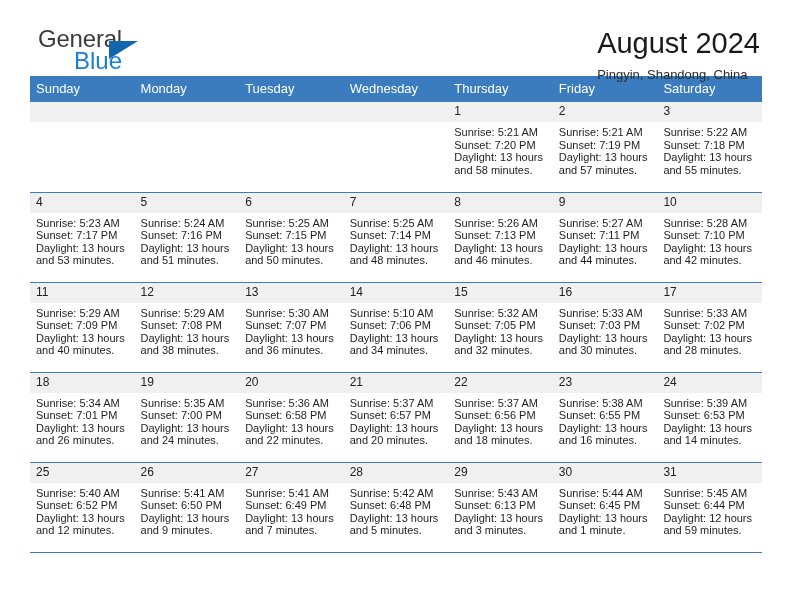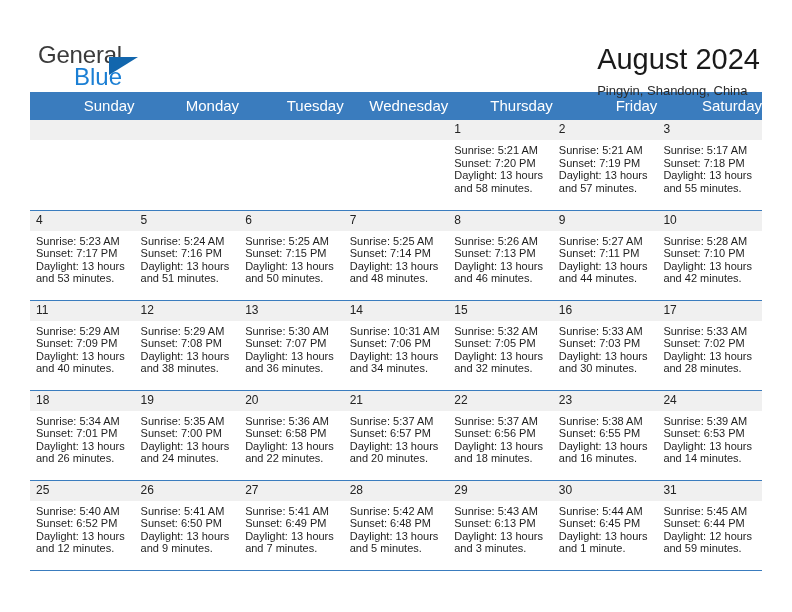--- a/index.html
+++ b/index.html
@@ -13,21 +13,21 @@
     font-family: "Liberation Sans", sans-serif;
     color: #000000;
     overflow: hidden;
   }
 
   .page {
     position: relative;
     width: 792px;
     height: 612px;
     box-sizing: border-box;
-    padding: 16px 30px;
+    padding: 0 30px;
   }
 
   
   .header {
     display: flex;
     align-items: flex-start;
     justify-content: space-between;
     height: 74px;
     padding-top: 26px;
     box-sizing: border-box;
@@ -89,22 +89,22 @@
   .calendar {
     width: 732px;
     border-collapse: collapse;
     table-layout: fixed;
     margin-top: 2px;
   }
   .calendar th {
     background: #3a7cbe;
     color: #ffffff;
     font-weight: normal;
-    font-size: 15px;
-    text-align: right;
+    font-size: 13px;
+    text-align: left;
     padding: 5px 0 6px 6px;
     height: 11px;
     border: none;
   }
   .calendar td {
     vertical-align: top;
     padding: 0;
     border-bottom: 1px solid #3a7cbe;
     border-right: none;
     height: 88px;
@@ -197,21 +197,21 @@
             <div class="daynum">2</div>
             <div class="cell-body">
               <div>Sunrise: 5:21 AM</div>
               <div>Sunset: 7:19 PM</div>
               <div class="daylight">Daylight: 13 hours and 57 minutes.</div>
             </div>
           </td>
           <td>
             <div class="daynum">3</div>
             <div class="cell-body">
-              <div>Sunrise: 5:17 AM</div>
+              <div>Sunrise: 5:22 AM</div>
               <div>Sunset: 7:18 PM</div>
               <div class="daylight">Daylight: 13 hours and 55 minutes.</div>
             </div>
           </td>
         </tr>
         <tr class="week-row">
           <td>
             <div class="daynum">4</div>
             <div class="cell-body">
               <div>Sunrise: 5:23 AM</div>
@@ -289,21 +289,21 @@
             <div class="daynum">13</div>
             <div class="cell-body">
               <div>Sunrise: 5:30 AM</div>
               <div>Sunset: 7:07 PM</div>
               <div class="daylight">Daylight: 13 hours and 36 minutes.</div>
             </div>
           </td>
           <td>
             <div class="daynum">14</div>
             <div class="cell-body">
-              <div>Sunrise: 10:31 AM</div>
+              <div>Sunrise: 5:10 AM</div>
               <div>Sunset: 7:06 PM</div>
               <div class="daylight">Daylight: 13 hours and 34 minutes.</div>
             </div>
           </td>
           <td>
             <div class="daynum">15</div>
             <div class="cell-body">
               <div>Sunrise: 5:32 AM</div>
               <div>Sunset: 7:05 PM</div>
               <div class="daylight">Daylight: 13 hours and 32 minutes.</div>

